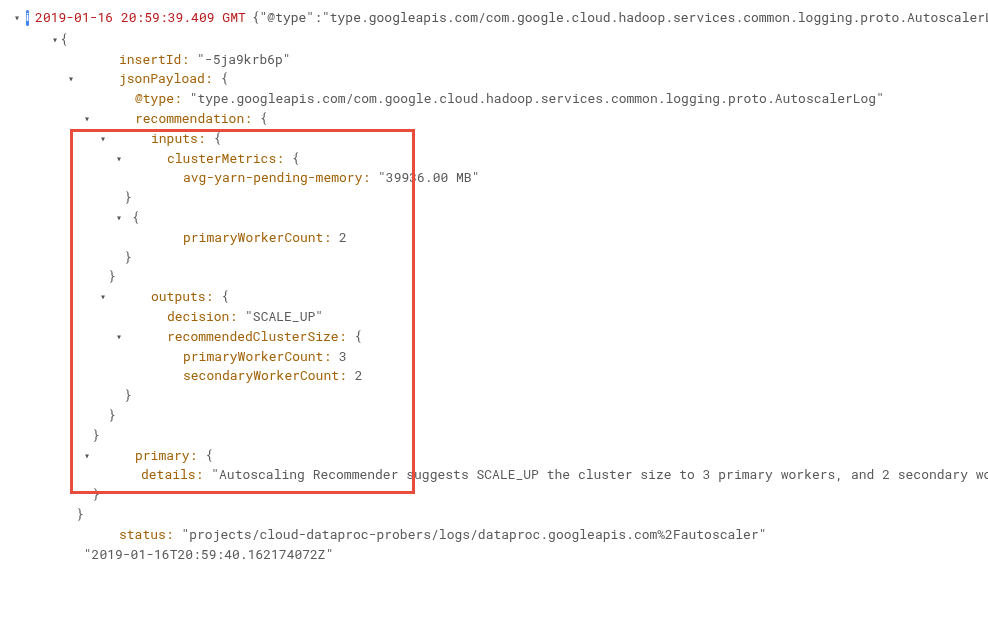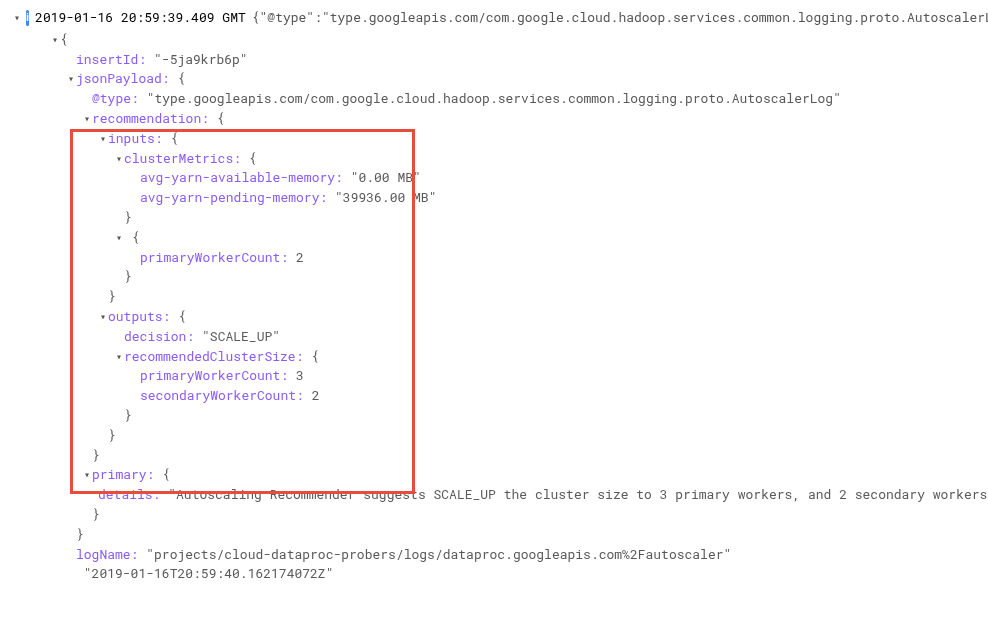--- a/index.html
+++ b/index.html
@@ -40,25 +40,25 @@
     width: 16px;
     height: 16px;
     border-radius: 2px;
     background: #4285f4;
     color: #fff;
     font-family: Arial, sans-serif;
     font-weight: bold;
     font-size: 11px;
     cursor: default;
   }
-  .timestamp { color: #000000; }
+  .timestamp { color: #b91c1c; }
   .summary { color: #555; }
   .tree { padding-left: 36px; }
   .line { display: flex; align-items: flex-start; }
-  .key { color: #8b5cf6; }
+  .key { color: #a16207; margin-left: 43px; }
   .val { color: #5a5a5a; }
   .str { color: #5a5a5a; }
   .punct { color: #5a5a5a; }
   .children { padding-left: 16px; }
   .highlight-box {
     position: absolute;
     border: 3px solid #e74c3c;
     pointer-events: none;
     left: 56px;
     top: 121px;
@@ -88,21 +88,20 @@
       <div class="line"><span class="caret open"></span><span class="key">jsonPayload:</span>&nbsp;<span class="punct">{</span></div>
       <div class="children">
         <div class="line"><span class="caret spacer"></span><span class="key">@type:</span>&nbsp;<span class="str">"type.googleapis.com/com.google.cloud.hadoop.services.common.logging.proto.AutoscalerLog"</span></div>
 
         <div class="line"><span class="caret open"></span><span class="key">recommendation:</span>&nbsp;<span class="punct">{</span></div>
         <div class="children">
           <div class="line"><span class="caret open"></span><span class="key">inputs:</span>&nbsp;<span class="punct">{</span></div>
           <div class="children">
             <div class="line"><span class="caret open"></span><span class="key">clusterMetrics:</span>&nbsp;<span class="punct">{</span></div>
             <div class="children">
-              <div class="line"><span class="caret spacer"></span><span class="key">avg-yarn-available-memory:</span>&nbsp;<span class="str">"0.00 MB"</span></div>
               <div class="line"><span class="caret spacer"></span><span class="key">avg-yarn-pending-memory:</span>&nbsp;<span class="str">"39936.00 MB"</span></div>
             </div>
             <div class="line">
                 <span class="caret spacer"></span>
                 <span class="punct">}</span>
               </div>
 
             <div class="line"><span class="caret open"></span>&nbsp;<span class="punct">{</span></div>
             <div class="children">
               <div class="line"><span class="caret spacer"></span><span class="key">primaryWorkerCount:</span>&nbsp;<span class="val">2</span></div>
@@ -148,19 +147,19 @@
         <div class="line">
             <span class="caret spacer"></span>
             <span class="punct">}</span>
           </div>
       </div>
       <div class="line">
           <span class="caret spacer"></span>
           <span class="punct">}</span>
         </div>
 
-      <div class="line"><span class="caret spacer"></span><span class="key">logName:</span>&nbsp;<span class="str">"projects/cloud-dataproc-probers/logs/dataproc.googleapis.com%2Fautoscaler"</span></div>
+      <div class="line"><span class="caret spacer"></span><span class="key">status:</span>&nbsp;<span class="str">"projects/cloud-dataproc-probers/logs/dataproc.googleapis.com%2Fautoscaler"</span></div>
       <div class="line"><span class="caret spacer"></span>&nbsp;<span class="str">"2019-01-16T20:59:40.162174072Z"</span></div>
     </div>
   </div>
 
   <div class="highlight-box"></div>
 </div>
 
 </body></html>

